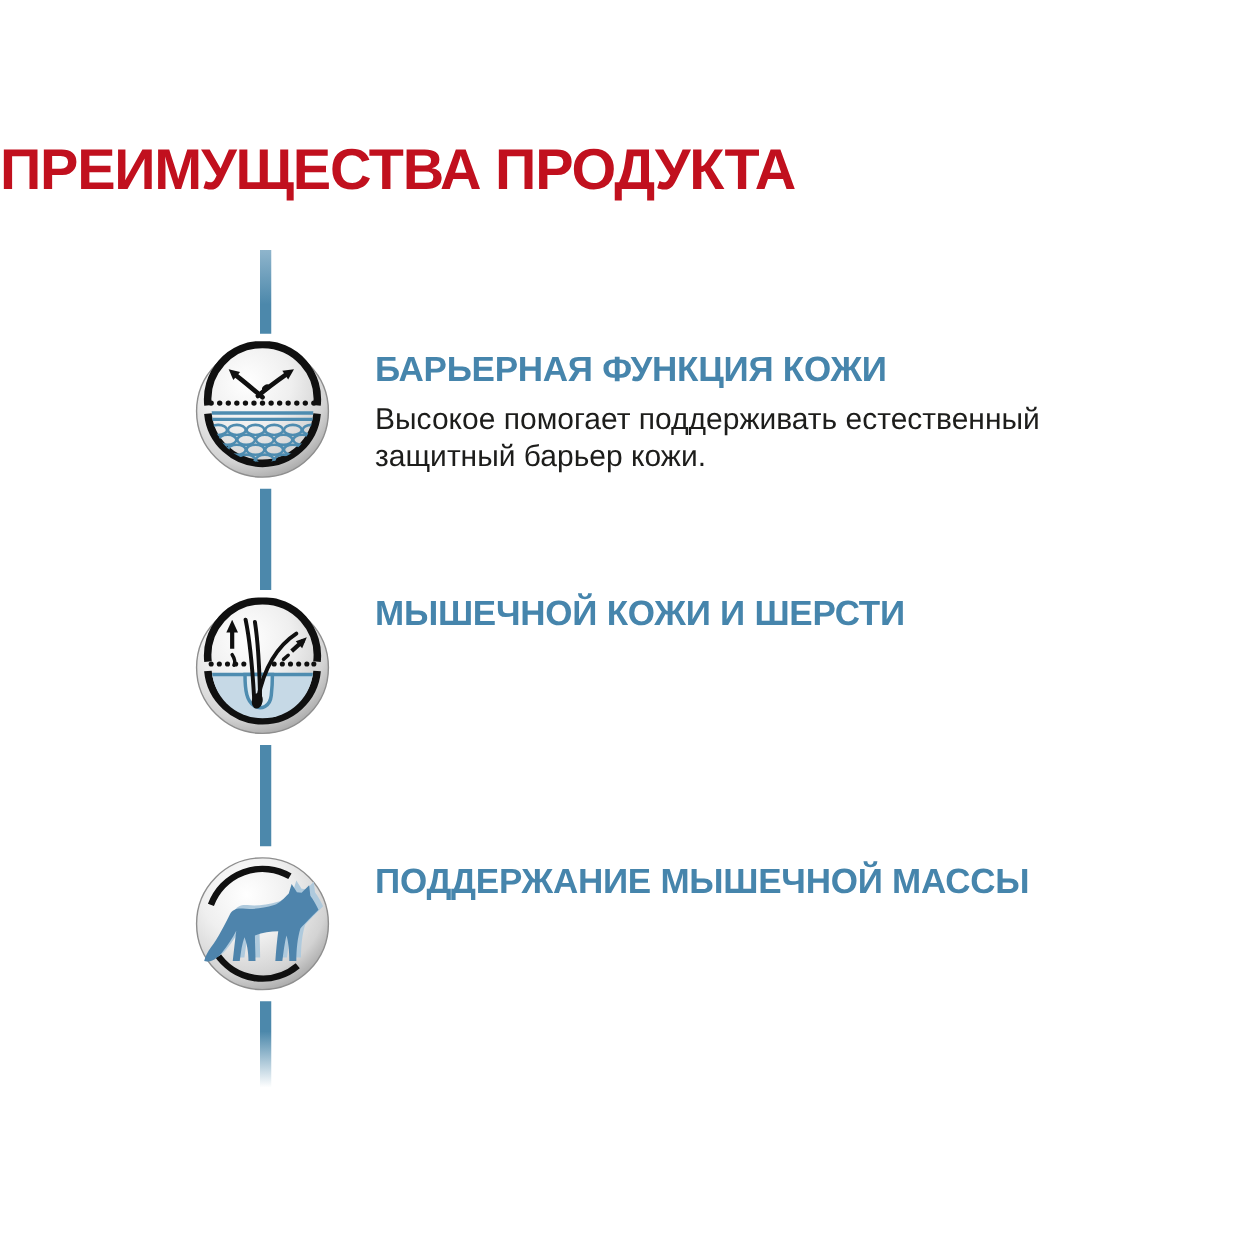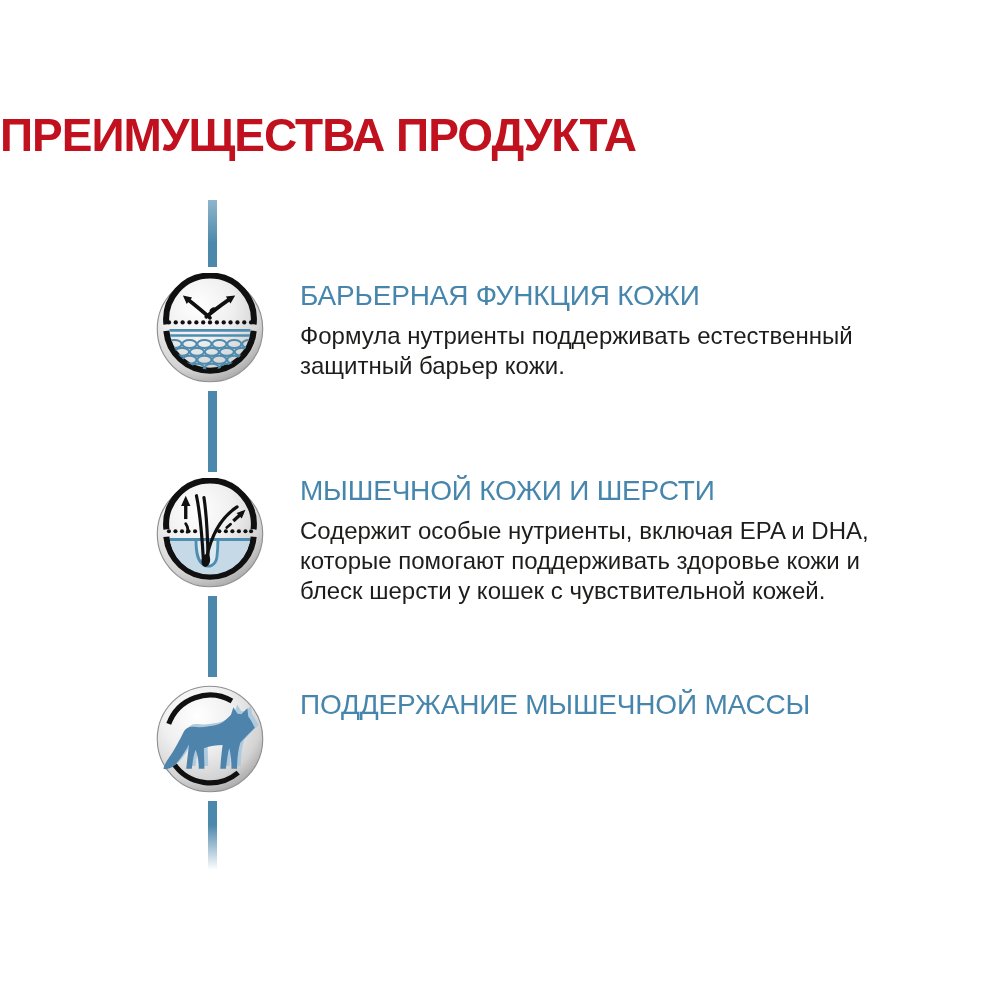--- a/index.html
+++ b/index.html
@@ -10,21 +10,21 @@
   .tl-seg{position:absolute;left:208px;width:9px;background:#4C88AB;}
   .tl-seg.s1{top:200px;height:67px;background:linear-gradient(to bottom,#8FB5CC,#4C88AB 65%);}
   .tl-seg.s2{top:391px;height:81px;}
   .tl-seg.s3{top:596px;height:81px;}
   .tl-seg.s4{top:801px;height:69px;background:linear-gradient(to bottom,#4C88AB 35%,rgba(76,136,171,0));}
   .icon{position:absolute;left:154px;width:112px;height:112px;}
   .icon.i1{top:273px;} .icon.i2{top:478px;} .icon.i3{top:683px;}
   .icon svg{display:block;width:112px;height:112px;}
   .benefit{position:absolute;left:300px;width:630px;}
   .benefit.b1{top:280px;} .benefit.b2{top:475px;} .benefit.b3{top:689px;}
-  .benefit h2{margin:0 0 9px 0;font-size:28px;font-weight:normal;color:#4685AC;
+  .benefit h2{margin:0 0 9px 0;font-size:28px;font-weight:bold;color:#4685AC;
               letter-spacing:-0.2px;line-height:1.15;}
   .benefit p{margin:0;font-size:24px;line-height:30px;color:#1D1D1B;white-space:pre-line;}
 </style>
 </head>
 <body>
 
 <div class="page">
 
   <div class="title">ПРЕИМУЩЕСТВА ПРОДУКТА</div>
 
@@ -160,28 +160,25 @@
       <circle cx="60" cy="60" r="56.5" fill="url(#met3)" stroke="#8e8e8e" stroke-width="1.2"></circle>
       <path d="M15.8 43.9 A47 47 0 0 1 83.5 19.3" fill="none" stroke="#101010" stroke-width="5.5"></path>
       <path d="M20.6 85.6 A47 47 0 0 0 90.2 96" fill="none" stroke="#101010" stroke-width="5.5"></path>
       <path transform="translate(4,-3)" fill="#AFCADD" d="M108 48 C106 44 104 40 101 36 L100 27 L93.5 33.5 L89.5 33 L85 26 L82.5 34 C78.5 38 75 42 70 44 C60 47 50 48 43 47 C38 46.5 34 48 32 52 C28 60 22 72 16 80 C13 84 11 88 10 92 C15 93.5 21 90 25 85 C30 79 34.5 72 37.5 66 C36.5 74 35.5 83 34.5 92 L40.5 92 C41.5 84 42.5 77 44.5 71.5 C46.5 76 48 84 48 92 L54 92 C54 84 53.5 76 53.5 70 C60 67.5 67 66.5 73.5 66.5 C72.5 74 71.5 84 71 92 L77 92 C78 84 79 76 80.5 70 C82 74 83 83 83 92 L89 92 C89 82 90 72 92.5 64 C96 60 102.5 53.5 108 48 Z"></path>
       <path fill="#4E84AC" d="M108 48 C106 44 104 40 101 36 L100 27 L93.5 33.5 L89.5 33 L85 26 L82.5 34 C78.5 38 75 42 70 44 C60 47 50 48 43 47 C38 46.5 34 48 32 52 C28 60 22 72 16 80 C13 84 11 88 10 92 C15 93.5 21 90 25 85 C30 79 34.5 72 37.5 66 C36.5 74 35.5 83 34.5 92 L40.5 92 C41.5 84 42.5 77 44.5 71.5 C46.5 76 48 84 48 92 L54 92 C54 84 53.5 76 53.5 70 C60 67.5 67 66.5 73.5 66.5 C72.5 74 71.5 84 71 92 L77 92 C78 84 79 76 80.5 70 C82 74 83 83 83 92 L89 92 C89 82 90 72 92.5 64 C96 60 102.5 53.5 108 48 Z"></path>
     </svg>
   </div>
 
   <div class="benefit b1">
     <h2>БАРЬЕРНАЯ ФУНКЦИЯ КОЖИ</h2>
-    <p>Формула нутриенты поддерживать естественный
+    <p>Высокое помогает поддерживать естественный
 защитный барьер кожи.</p>
   </div>
 
   <div class="benefit b2">
     <h2>МЫШЕЧНОЙ КОЖИ И ШЕРСТИ</h2>
-    <p>Содержит особые нутриенты, включая EPA и DHA,
-которые помогают поддерживать здоровье кожи и
-блеск шерсти у кошек с чувствительной кожей.</p>
   </div>
 
   <div class="benefit b3">
     <h2>ПОДДЕРЖАНИЕ МЫШЕЧНОЙ МАССЫ</h2>
   </div>
 
 </div>
 
 </body></html>

